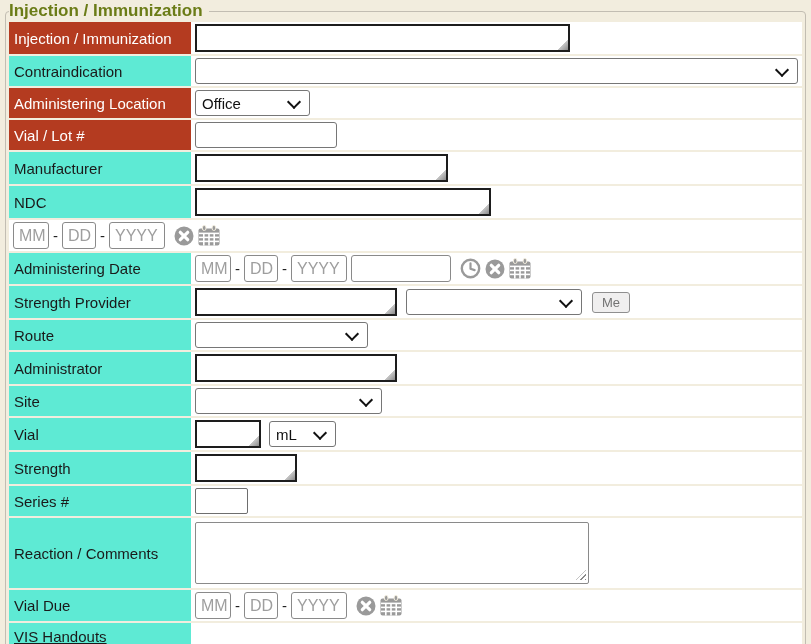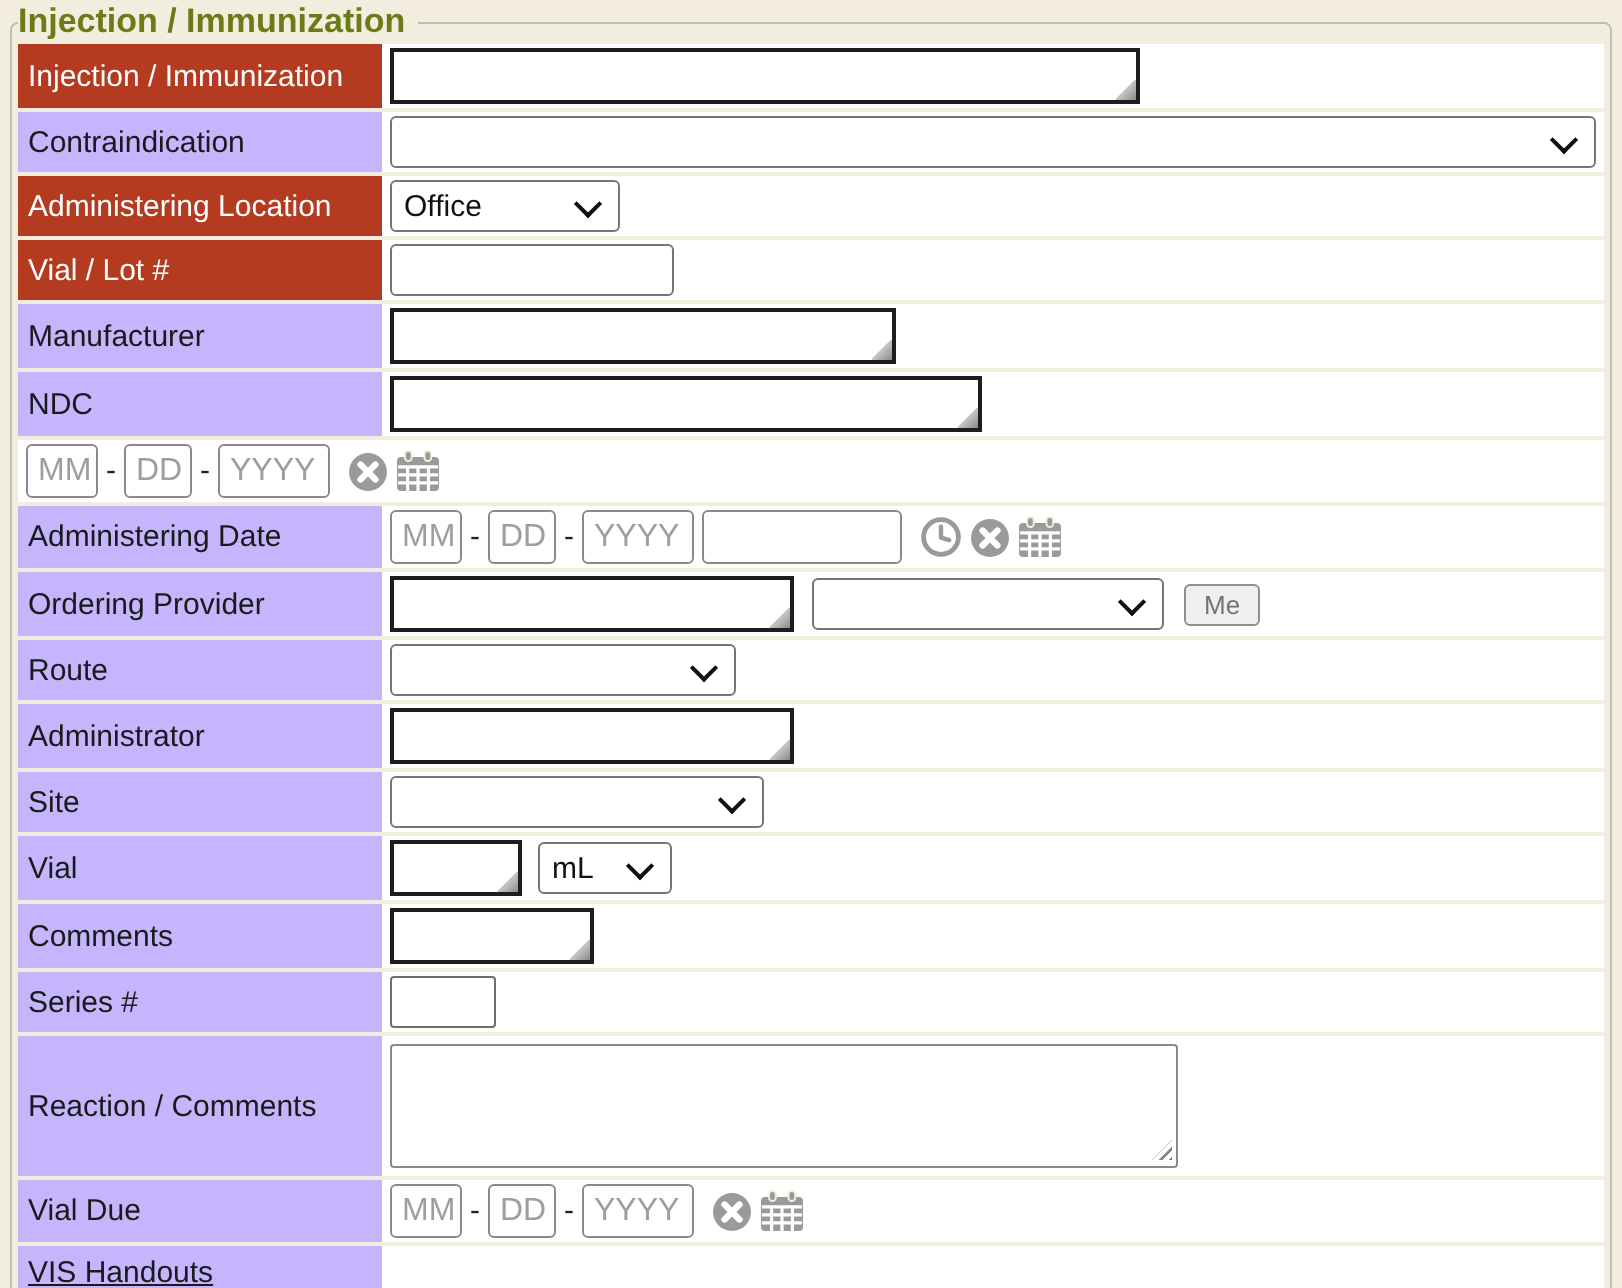--- a/index.html
+++ b/index.html
@@ -18,21 +18,21 @@
     padding:1px 3px 2px 3px;
   }
   legend.form-legend {
     font-weight:bold; font-size:17px; color:#6b7c17;
     padding:0 6px 0 0; margin-left:0;
   }
   .frow { display:flex; align-items:stretch; border-bottom:2px solid #f2edde; min-height:30px; }
   .frow:last-child { border-bottom:none; }
   .lbl {
     width:182px; flex:0 0 182px;
-    background:#c4b5fd;
+    background:#5eead4;
     display:flex; align-items:center;
     padding:2px 3px 2px 5px;
   }
   .lbl.req { background:#b43b20; color:#ffffff; }
   .val {
     flex:1 1 auto; background:#ffffff;
     display:flex; align-items:center;
     padding:2px 4px; gap:4px;
   }
   
@@ -224,21 +224,21 @@
       <line x1="5.8" y1="8.4" x2="5.8" y2="20.5"></line>
       <line x1="11" y1="8.4" x2="11" y2="20.5"></line>
       <line x1="16.2" y1="8.4" x2="16.2" y2="20.5"></line>
     </g>
   </svg>
 </span>
     </div>
   </div>
 
   <div class="frow">
-    <div class="lbl">Ordering Provider</div>
+    <div class="lbl">Strength Provider</div>
     <div class="val">
       <span class="hw"><input class="heavy w-prov" style=""></span>
       <span class="sel sel-provsel">
         <select><option></option></select>
       </span>
       <button class="btn-me">Me</button>
     </div>
   </div>
 
   <div class="frow">
@@ -270,21 +270,21 @@
     <div class="lbl">Vial</div>
     <div class="val">
       <span class="hw"><input class="heavy w-dose" style=""></span>
       <span class="sel sel-ml">
         <select><option>mL</option></select>
       </span>
     </div>
   </div>
 
   <div class="frow">
-    <div class="lbl">Comments</div>
+    <div class="lbl">Strength</div>
     <div class="val">
       <span class="hw"><input class="heavy w-str" style=""></span>
     </div>
   </div>
 
   <div class="frow">
     <div class="lbl">Series #</div>
     <div class="val">
       <input class="inp sq w-ser" style="">
     </div>

